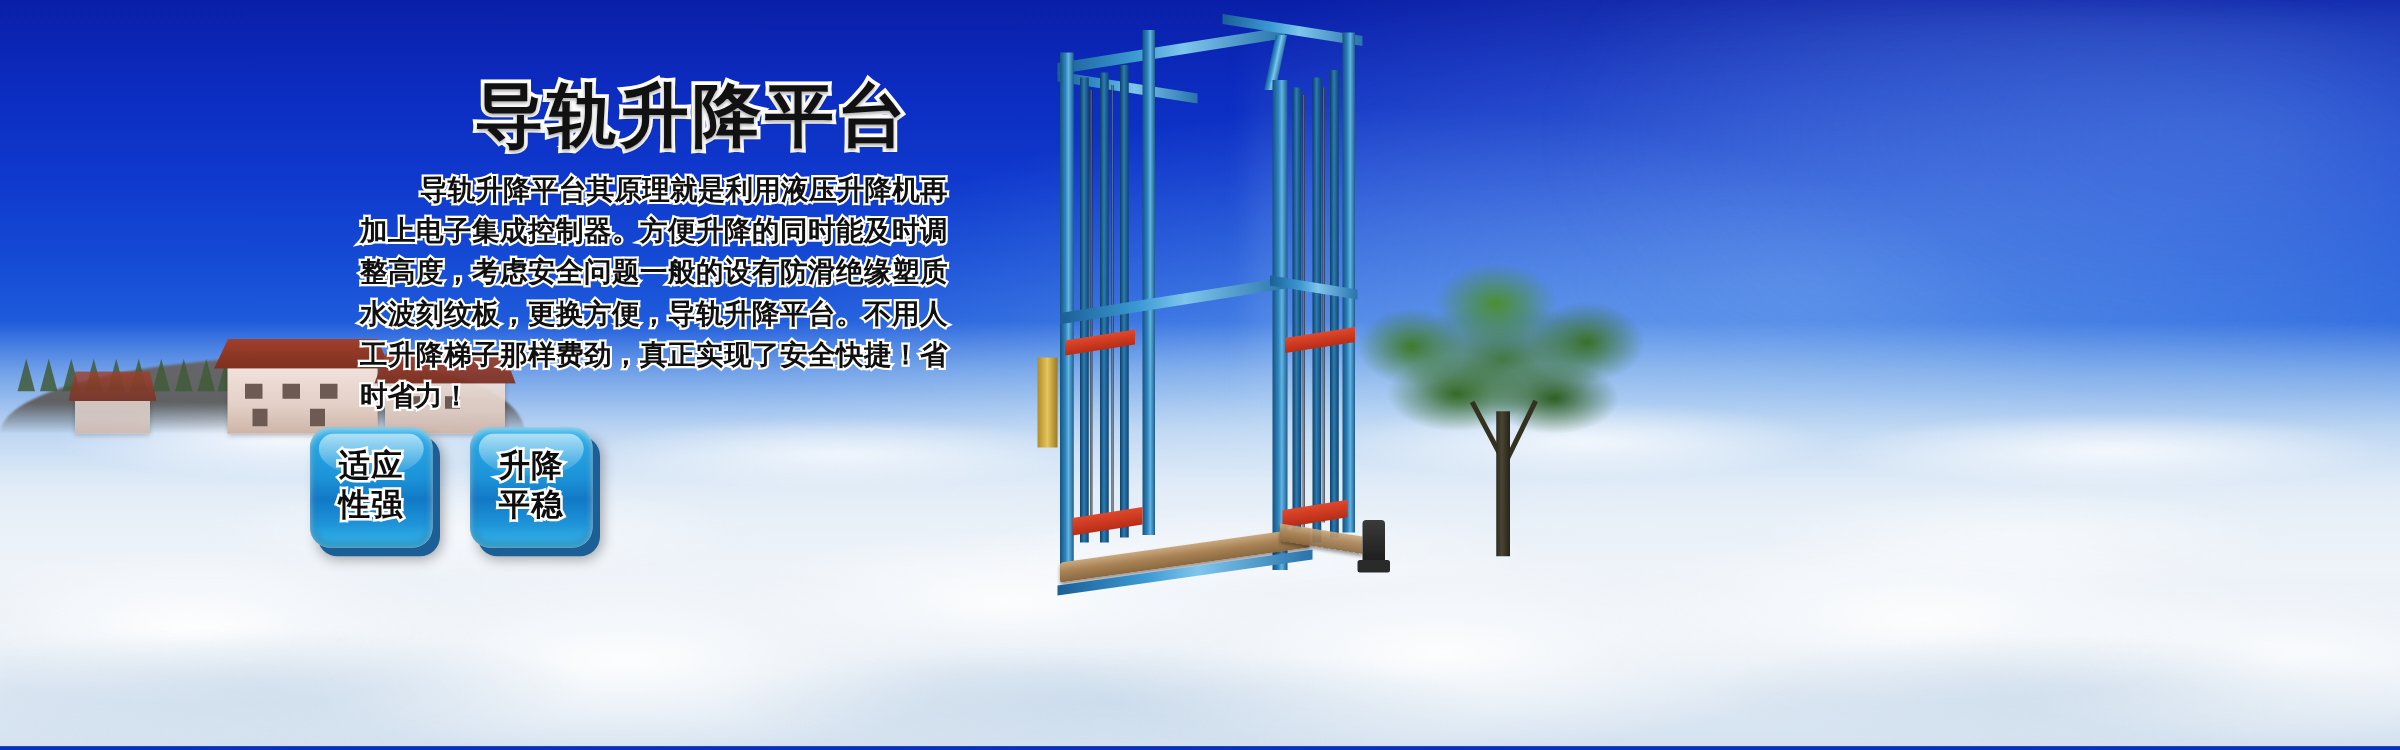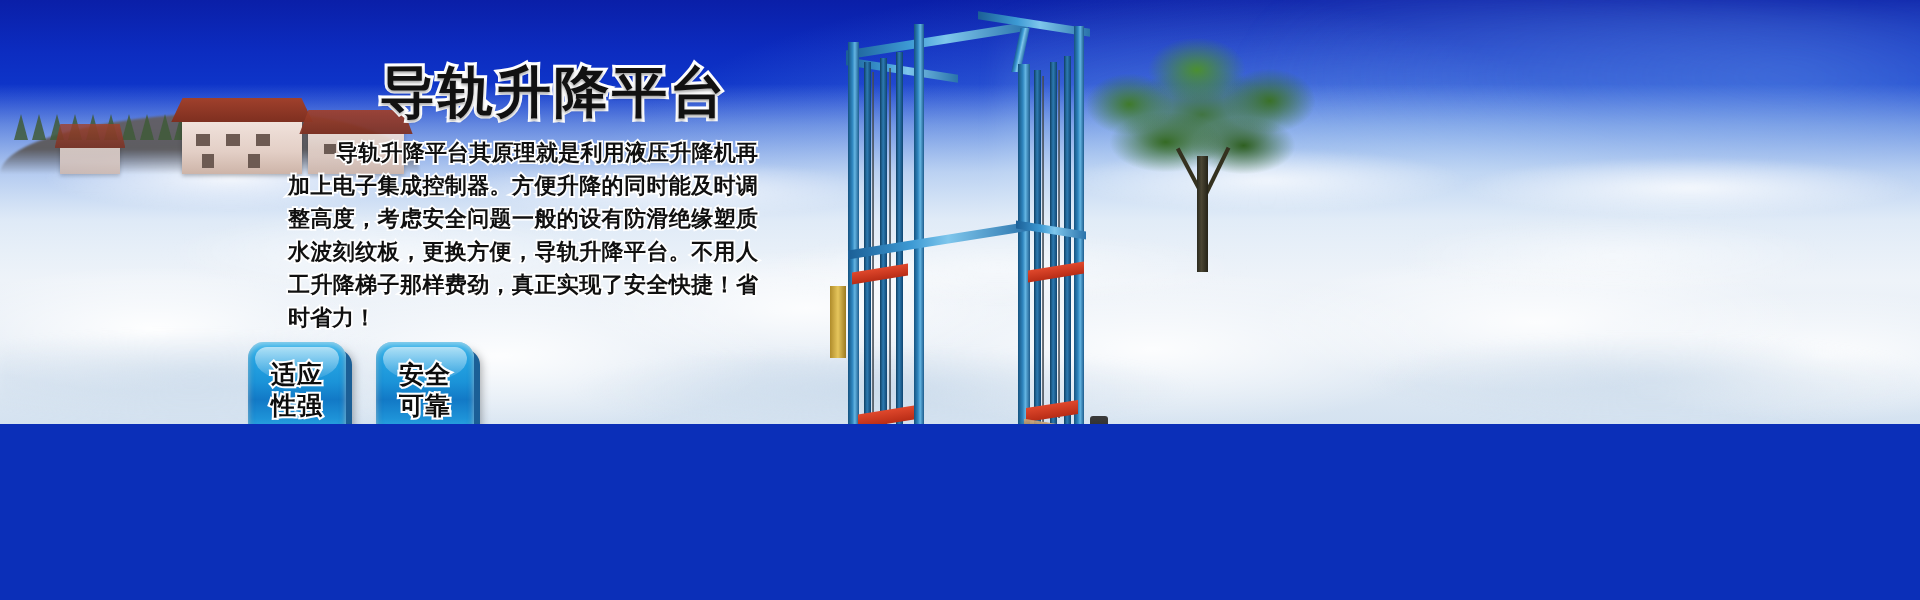--- a/index.html
+++ b/index.html
@@ -4,21 +4,21 @@
 <style>
   * { margin:0; padding:0; box-sizing:border-box; }
   html,body { width:1920px; height:600px; overflow:hidden; }
   body {
     font-family:"DejaVu Sans", sans-serif;
     background:#0b2fb8;
   }
 
   #banner {
     position:relative;
-    width:1920px; height:424px;
+    width:1920px; height:597px;
     overflow:hidden;
   }
 
   
   .sky {
     position:absolute; inset:0;
     background:
       radial-gradient(ellipse 900px 420px at 58% 58%, rgba(140,190,245,.55) 0%, rgba(140,190,245,0) 62%),
       linear-gradient(180deg,
         #0a1fa8 0%,
@@ -206,21 +206,21 @@
   }
   .feat::before {
     content:"";
     position:absolute; left:7%; top:5%; width:86%; height:36%;
     border-radius:12px 12px 40px 40px / 12px 12px 22px 22px;
     background:linear-gradient(180deg, rgba(255,255,255,.60), rgba(255,255,255,.05));
     pointer-events:none;
   }
   .feat-label {
     position:relative;
-    font-family:Liberation Sans, sans-serif;
+    font-family:Liberation Mono, monospace;
     font-weight:bold;
     font-size:25px;
     line-height:31px;
     text-align:right;
     color:#0d0d0d;
     -webkit-text-stroke:4px #ffffff;
     paint-order:stroke fill;
     letter-spacing:1px;
     white-space:pre;
   }
@@ -325,21 +325,21 @@
   <div class="para">导轨升降平台其原理就是利用液压升降机再加上电子集成控制器。方便升降的同时能及时调整高度，考虑安全问题一般的设有防滑绝缘塑质水波刻纹板，更换方便，导轨升降平台。不用人工升降梯子那样费劲，真正实现了安全快捷！省时省力！</div>
 
   <div class="features">
 
     <div class="feat">
       <span class="feat-label">适应
 性强</span>
     </div>
 
 
-
     <div class="feat">
-      <span class="feat-label">安全
-可靠</span>
-    </div>
+      <span class="feat-label">升降
+平稳</span>
+    </div>
+
 
   </div>
 
 </div>
 
 </body></html>

